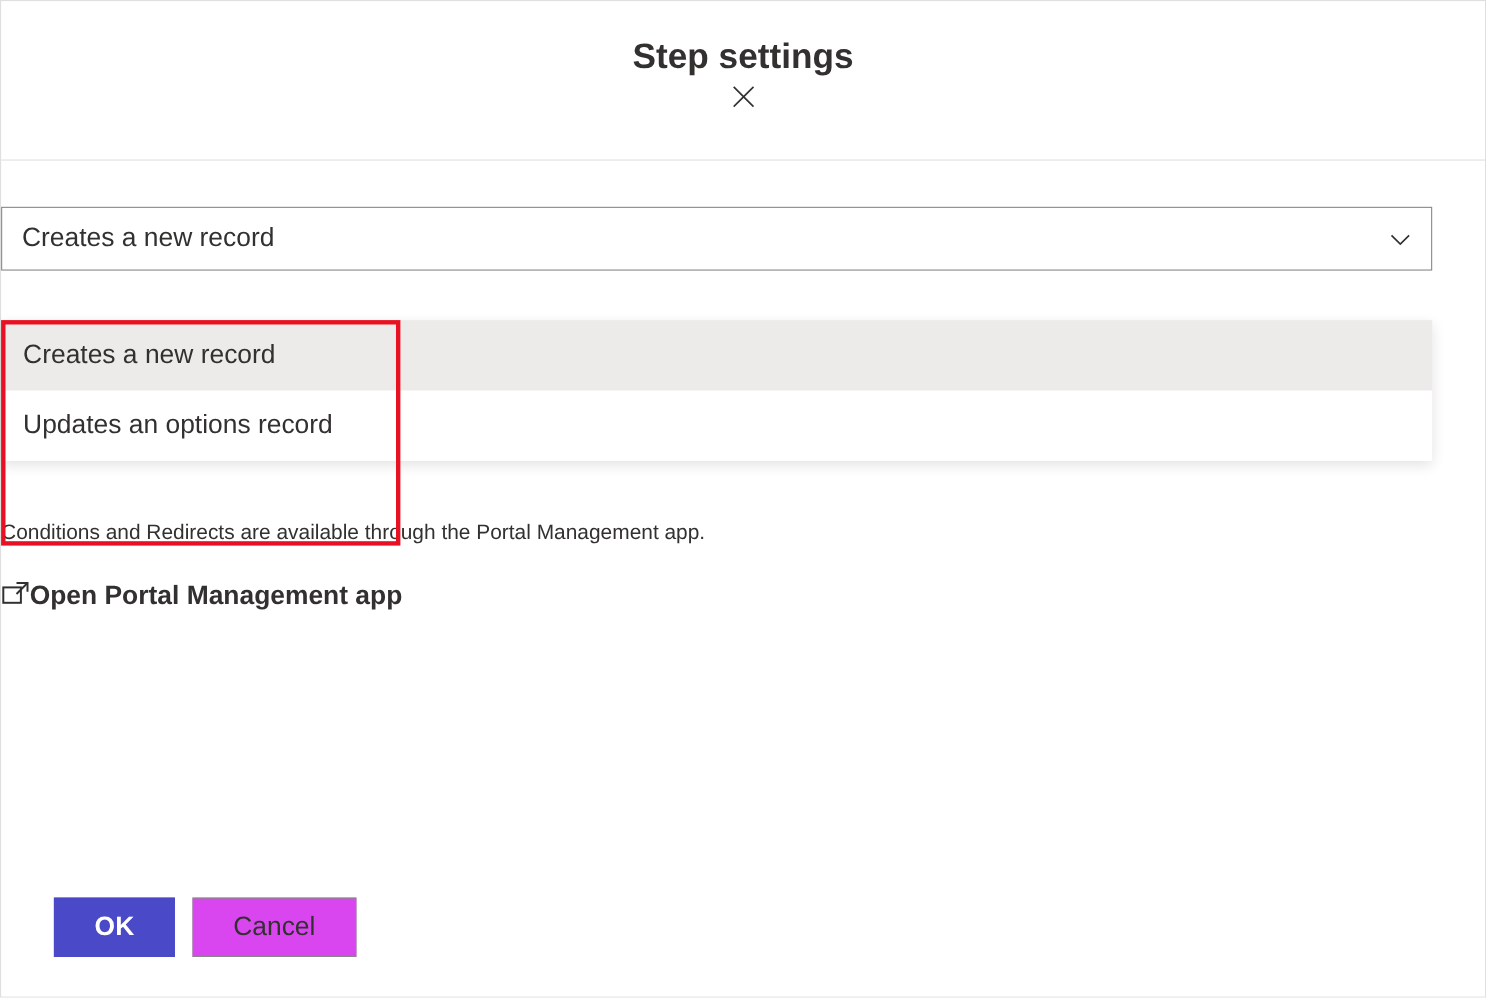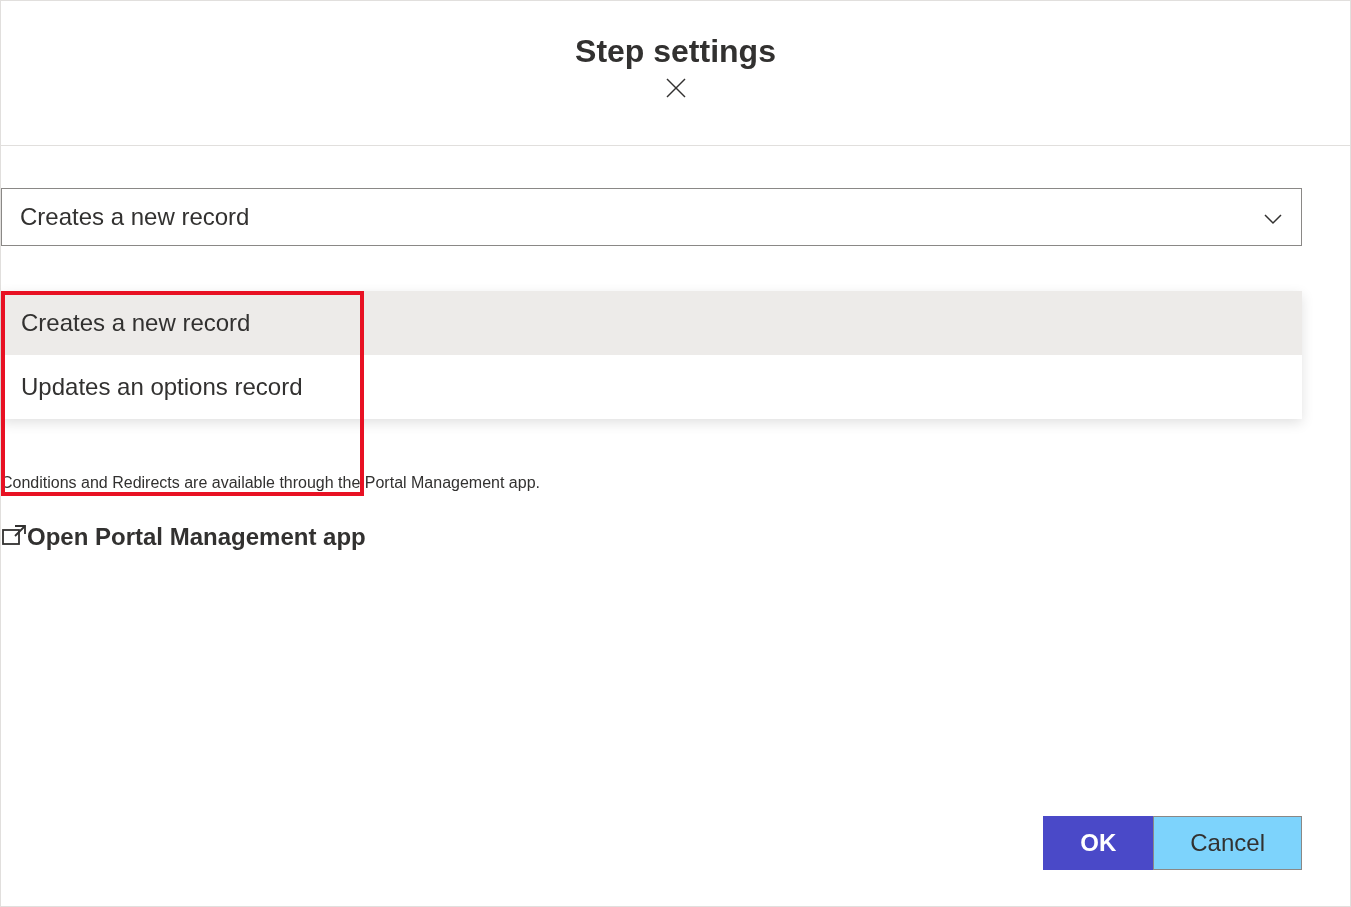--- a/index.html
+++ b/index.html
@@ -121,21 +121,21 @@
       position: absolute;
       top: 145px;
       left: 0;
       width: 363px;
       height: 205px;
       border: 4px solid #e81123;
       z-index: 11;
       pointer-events: none;
     }
     .info-text {
-      font-size: 16px;
+      font-size: 19px;
       color: #323130;
       line-height: 1.5;
       margin-top: 0px;
     }
     .link-row {
       margin-top: 28px;
       display: flex;
       align-items: center;
     }
     .link-icon svg {
@@ -145,38 +145,39 @@
     .link-text {
       font-size: 24px;
       font-weight: 600;
       color: #323130;
     }
     .hidden-text-area {
       margin-top: 225px;
     }
     .dialog-footer {
       display: flex;
-      justify-content: flex-end;
+      justify-content: flex-start;
+      gap: 16px;
       padding: 24px 48px 36px 48px;
     }
     .btn {
       padding: 12px 36px;
       font-size: 24px;
       border: 1px solid #8a8886;
       cursor: pointer;
       font-family: inherit;
     }
     .btn-primary {
       background: #4a49c8;
       color: #fff;
       border-color: #4a49c8;
       font-weight: 600;
     }
     .btn-secondary {
-      background: #7dd3fc;
+      background: #d946ef;
       color: #323130;
     }
   </style>
 </head>
 <body>
 
 <div class="dialog">
   <div class="dialog-header">
     <h1 class="dialog-title">Step settings</h1>
     <button class="close-btn">

